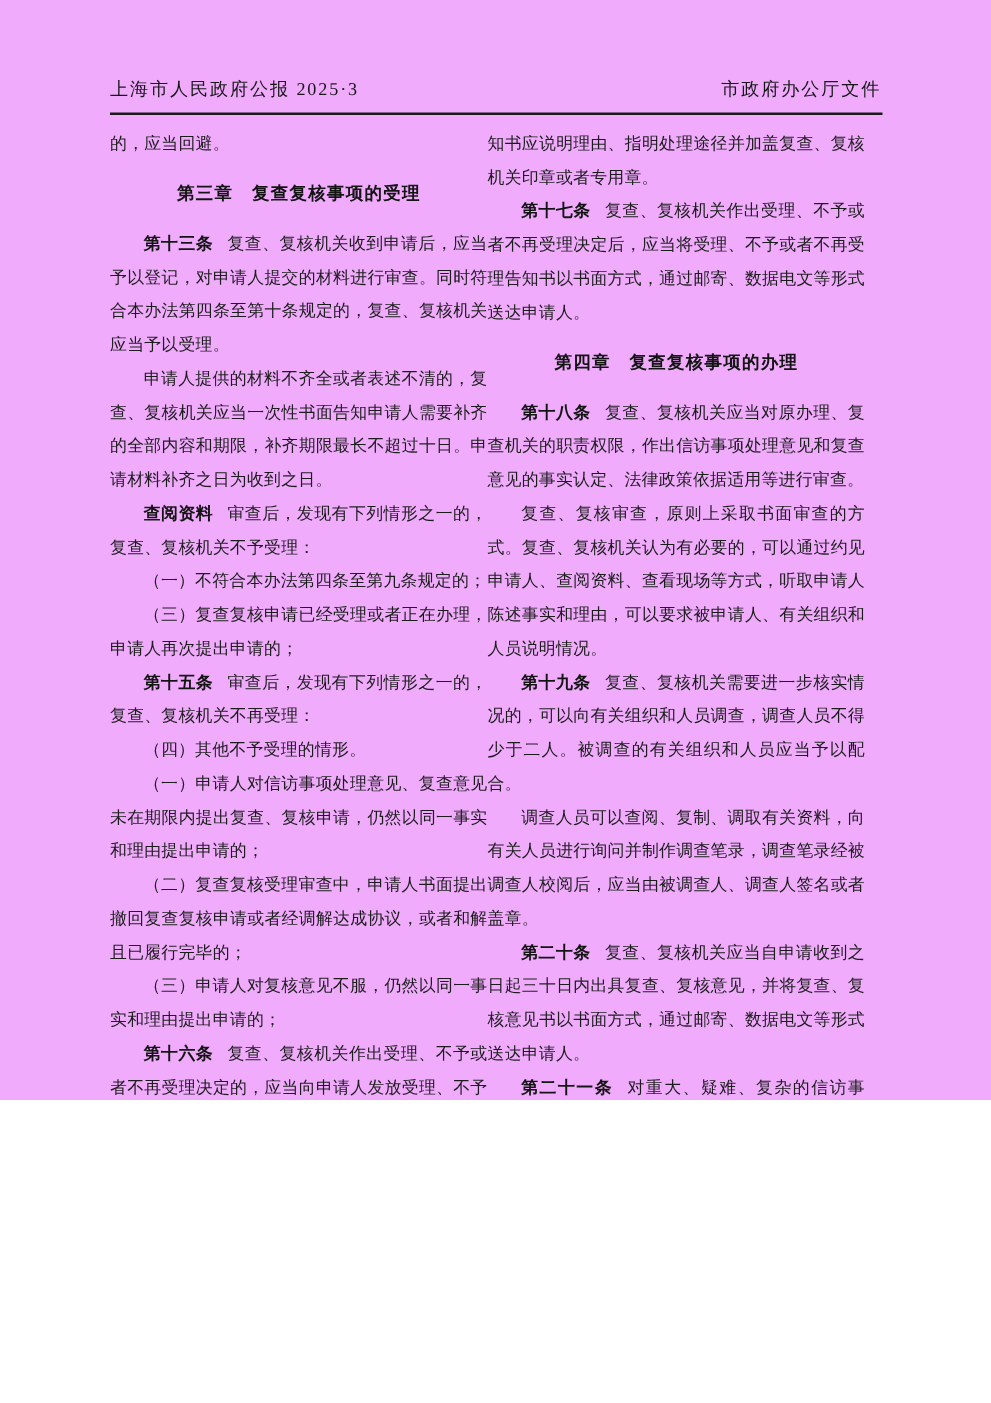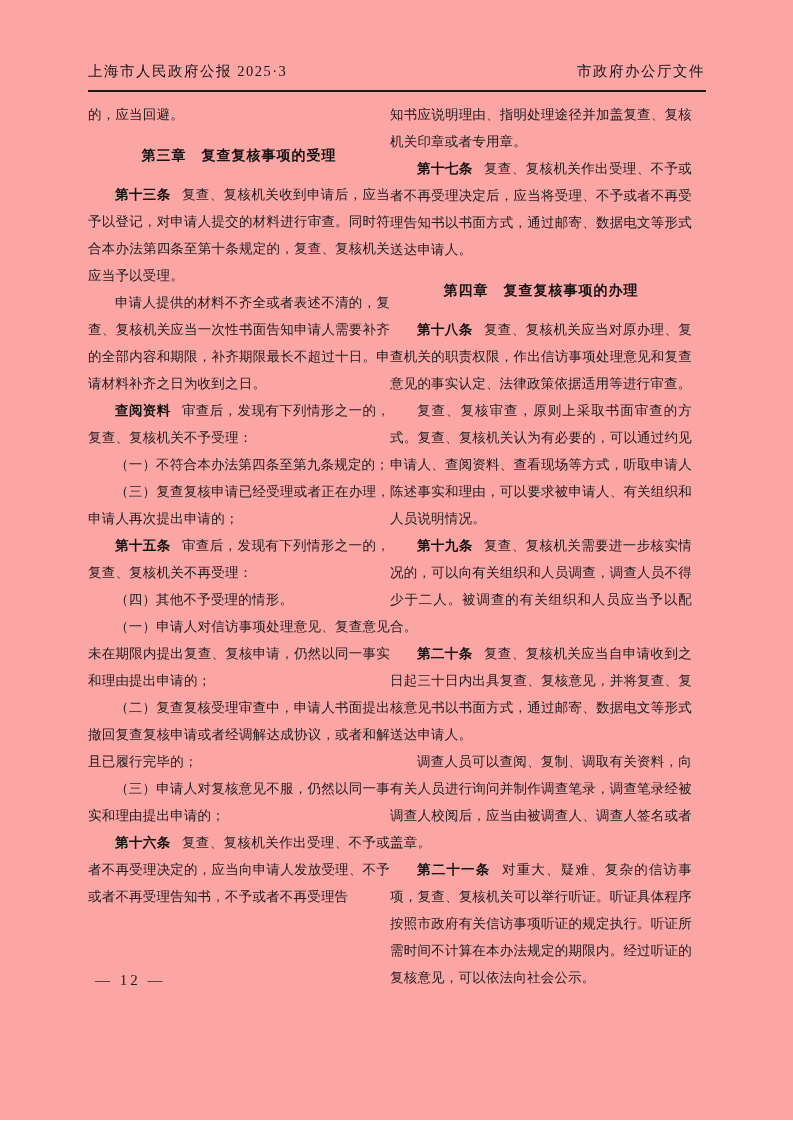--- a/index.html
+++ b/index.html
@@ -3,22 +3,22 @@
 <meta charset="utf-8">
 <style>
   html, body {
     margin: 0;
     padding: 0;
     background: #ffffff;
   }
   .page {
     position: relative;
     width: 793px;
-    height: 1120px;
-    background: #fca5a5;
+    height: 880px;
+    background: #f0abfc;
     color: #1c1c1c;
     font-family: "Liberation Serif", "DejaVu Serif", serif;
     overflow: hidden;
   }
   .header {
     position: absolute;
     top: 62px;
     left: 88px;
     width: 617px;
     display: flex;
@@ -109,21 +109,21 @@
         <p class="para indent"><span>（三）申请人对复核意见不服，仍然以同一事实和理由提出申请的；</span></p>
         <p class="para indent"><span class="art">第十六条</span><span>复查、复核机关作出受理、不予或者不再受理决定的，应当向申请人发放受理、不予或者不再受理告知书，不予或者不再受理告</span></p>
       </div>
     <div class="col" id="col-right">
         <p class="para"><span>知书应说明理由、指明处理途径并加盖复查、复核机关印章或者专用章。</span></p>
         <p class="para indent"><span class="art">第十七条</span><span>复查、复核机关作出受理、不予或者不再受理决定后，应当将受理、不予或者不再受理告知书以书面方式，通过邮寄、数据电文等形式送达申请人。</span></p>
         <h2 class="chapter">第四章　复查复核事项的办理</h2>
         <p class="para indent"><span class="art">第十八条</span><span>复查、复核机关应当对原办理、复查机关的职责权限，作出信访事项处理意见和复查意见的事实认定、法律政策依据适用等进行审查。</span></p>
         <p class="para indent"><span>复查、复核审查，原则上采取书面审查的方式。复查、复核机关认为有必要的，可以通过约见申请人、查阅资料、查看现场等方式，听取申请人陈述事实和理由，可以要求被申请人、有关组织和人员说明情况。</span></p>
         <p class="para indent"><span class="art">第十九条</span><span>复查、复核机关需要进一步核实情况的，可以向有关组织和人员调查，调查人员不得少于二人。被调查的有关组织和人员应当予以配合。</span></p>
+        <p class="para indent"><span>调查人员可以查阅、复制、调取有关资料，向有关人员进行询问并制作调查笔录，调查笔录经被调查人校阅后，应当由被调查人、调查人签名或者盖章。</span></p>
         <p class="para indent"><span class="art">第二十条</span><span>复查、复核机关应当自申请收到之日起三十日内出具复查、复核意见，并将复查、复核意见书以书面方式，通过邮寄、数据电文等形式送达申请人。</span></p>
-        <p class="para indent"><span>调查人员可以查阅、复制、调取有关资料，向有关人员进行询问并制作调查笔录，调查笔录经被调查人校阅后，应当由被调查人、调查人签名或者盖章。</span></p>
         <p class="para indent"><span class="art">第二十一条</span><span>对重大、疑难、复杂的信访事项，复查、复核机关可以举行听证。听证具体程序按照市政府有关信访事项听证的规定执行。听证所需时间不计算在本办法规定的期限内。经过听证的复核意见，可以依法向社会公示。</span></p>
       </div>
   </div>
 
   <div class="footer">— 12 —</div>
 
 </div>
 
 </body></html>

